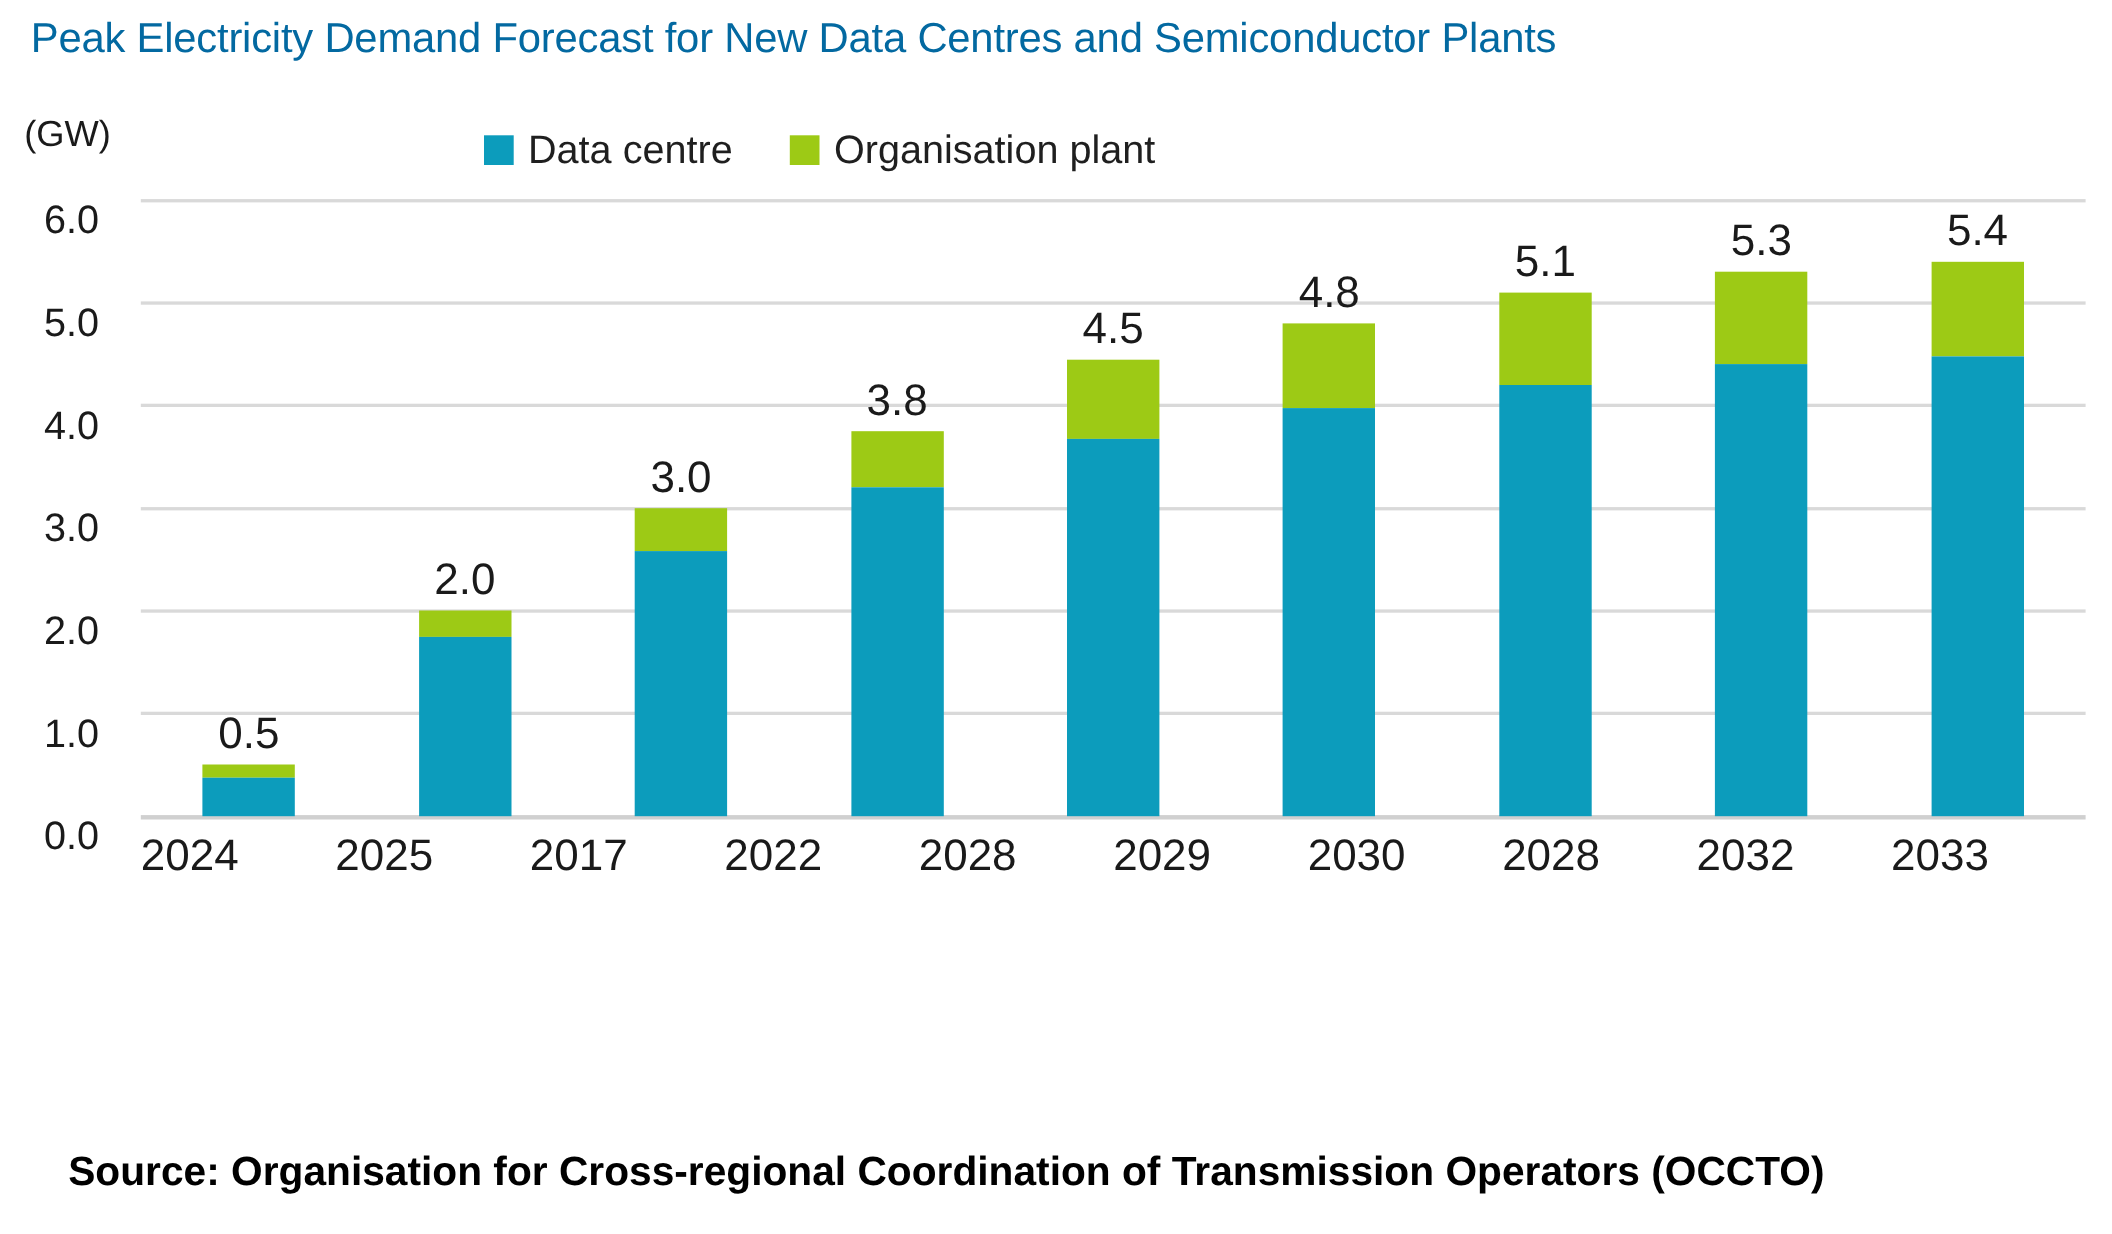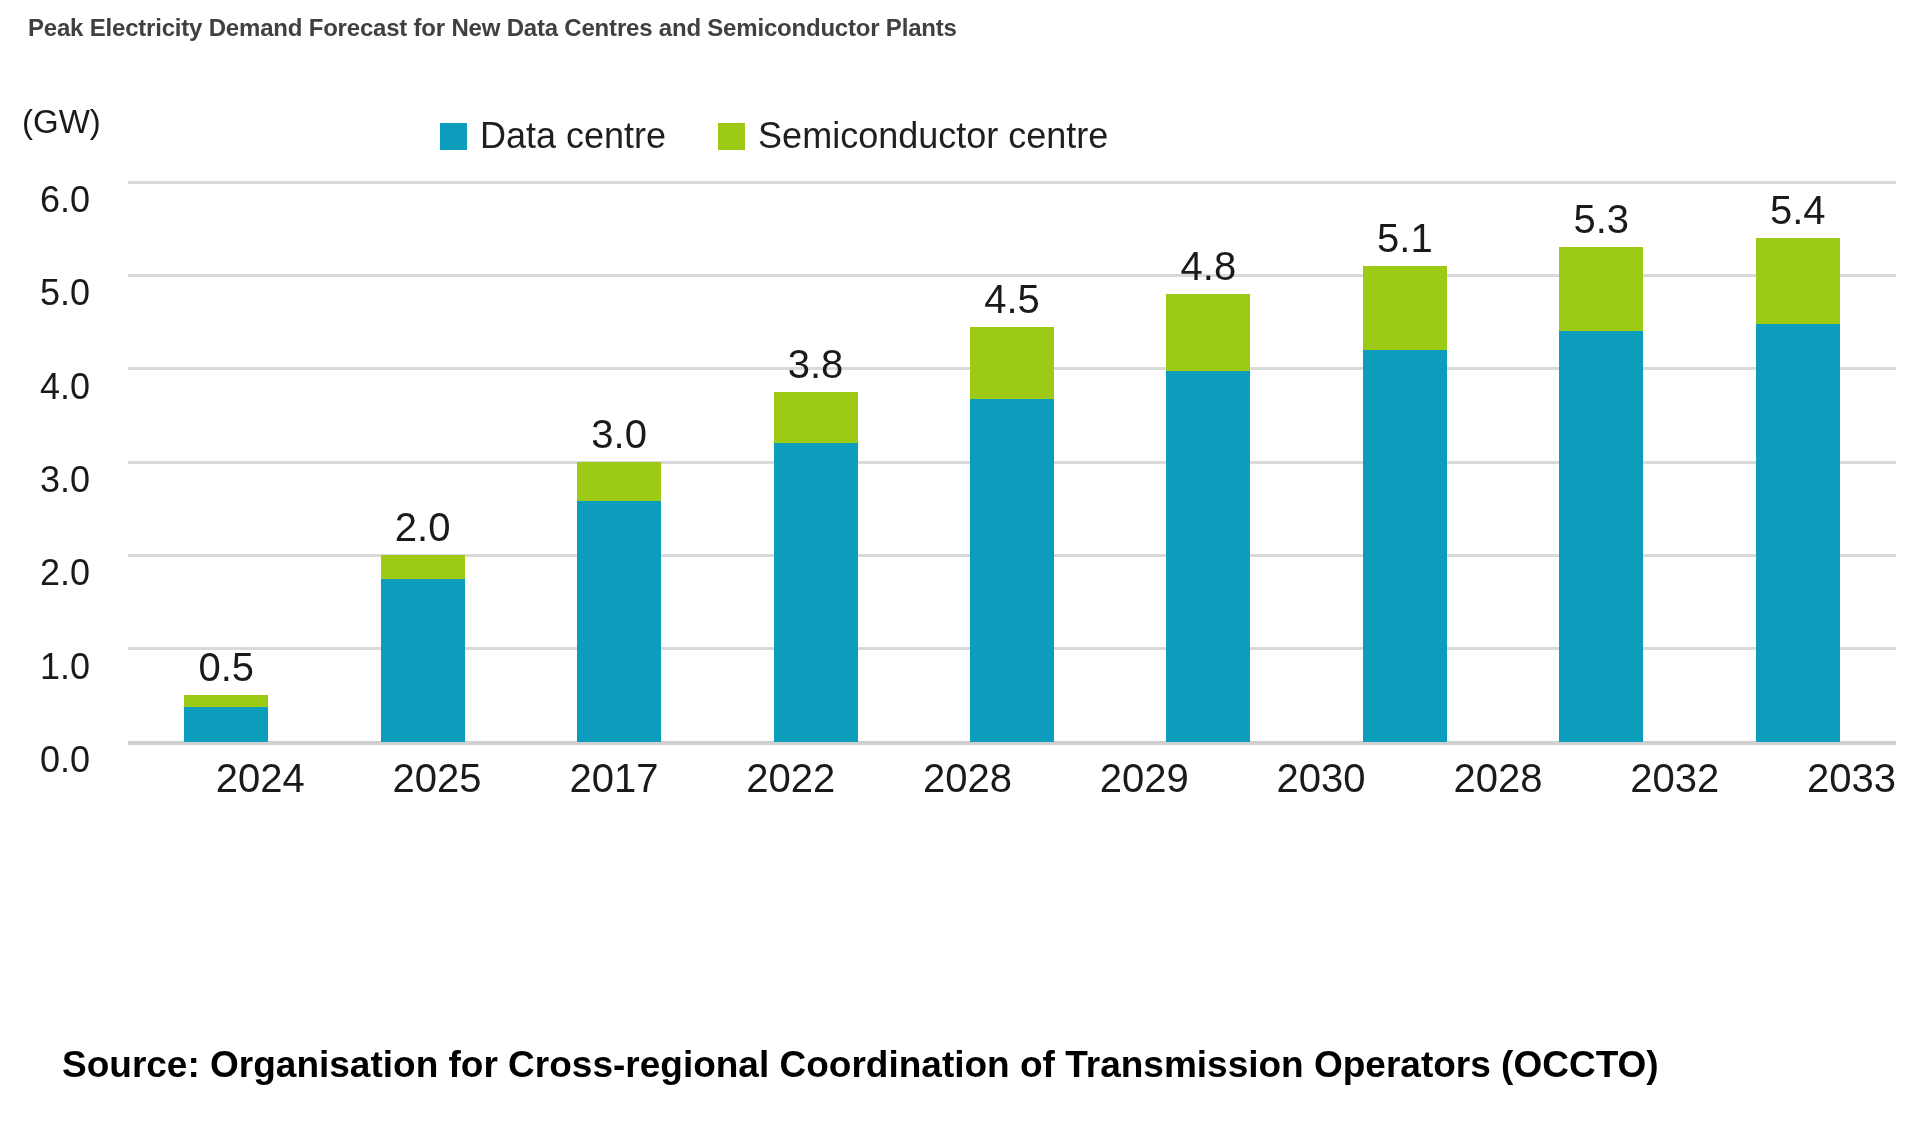--- a/index.html
+++ b/index.html
@@ -9,25 +9,25 @@
     font-family:"Liberation Sans", sans-serif;
     overflow:hidden;
     position:relative;
   }
   #chart-root{position:absolute;inset:0;}
 
   
   .chart-title{
     position:absolute;
     left:28px; top:14px;
-    font-size:24px;
+    font-size:38px;
     letter-spacing:-0.2px;
-    color:#404040;
-    white-space:nowrap;
-    font-weight:700;
+    color:#0369a1;
+    white-space:nowrap;
+    font-weight:400;
   }
 
   
   .axis-unit{
     position:absolute;
     left:22px; top:103px;
     font-size:33px;
     color:#1a1a1a;
     font-weight:400;
   }
@@ -114,21 +114,21 @@
   
   .xlabels{
     position:absolute;
     left:128px;
     top:756px;
     width:1768px;
     display:flex;
   }
   .xlabel{
     flex:1 1 0;
-    text-align:right;
+    text-align:left;
     font-size:40px;
     color:#1a1a1a;
     white-space:nowrap;
   }
 
   
   .source{
     position:absolute;
     left:62px;
     top:1044px;
@@ -147,21 +147,21 @@
 
   <div class="axis-unit">(GW)</div>
 
   <div class="legend" id="legend">
       <div class="legend-item">
         <span class="legend-swatch" style="background: rgb(12, 156, 188);"></span>
         <span class="legend-label">Data centre</span>
       </div>
       <div class="legend-item">
         <span class="legend-swatch" style="background: rgb(157, 202, 21);"></span>
-        <span class="legend-label">Semiconductor centre</span>
+        <span class="legend-label">Organisation plant</span>
       </div>
     </div>
 
   <div class="plot">
     <div class="gridlines" id="gridlines">
         <div class="gridline" style="top: -1.5px;"></div>
         <div class="gridline" style="top: 91.8333px;"></div>
         <div class="gridline" style="top: 185.167px;"></div>
         <div class="gridline" style="top: 278.5px;"></div>
         <div class="gridline" style="top: 371.833px;"></div>

